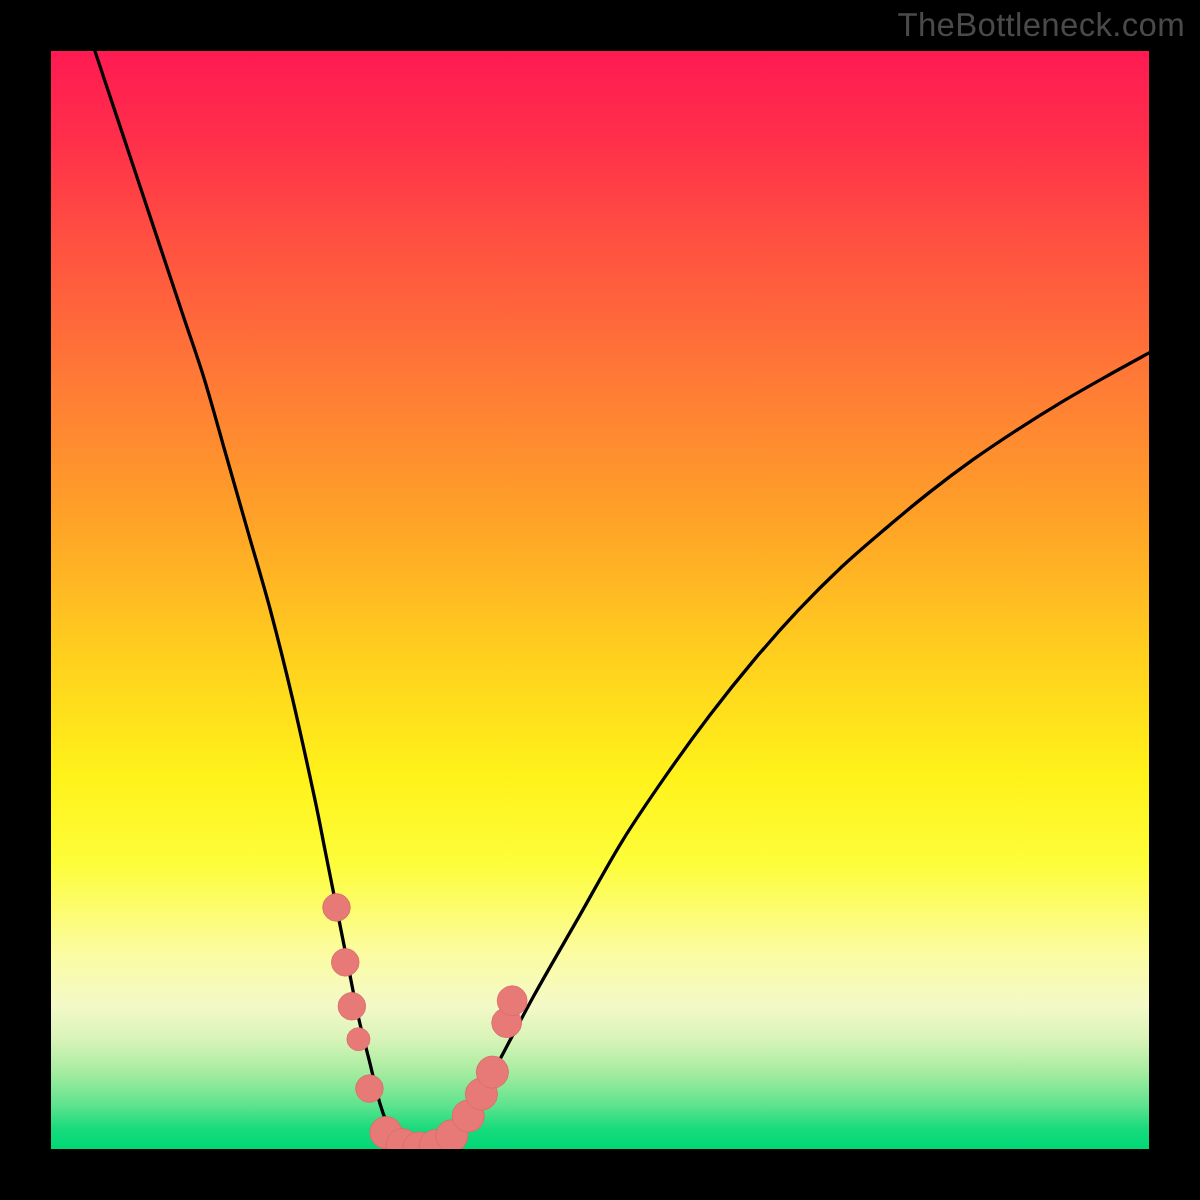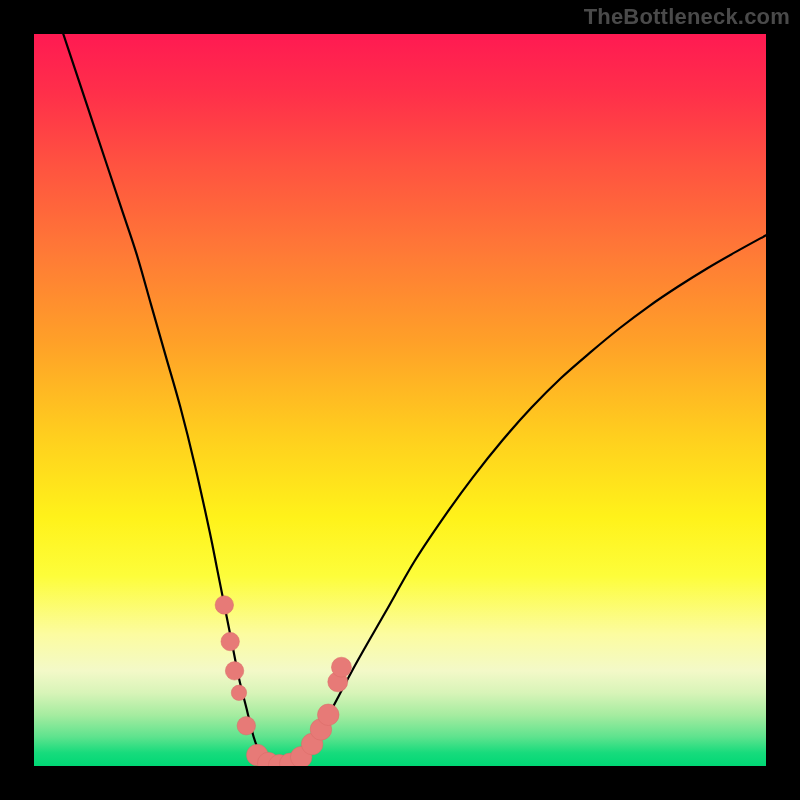--- a/index.html
+++ b/index.html
@@ -16,21 +16,21 @@
     width: 800px;
     height: 800px;
     background: #000;
   }
   .watermark {
     position: absolute;
     top: 4px;
     right: 10px;
     color: #4a4a4a;
     font-size: 22px;
-    font-weight: 700;
+    font-weight: 400;
     z-index: 10;
     user-select: none;
     letter-spacing: 0.2px;
   }
   .plot-area {
     position: absolute;
     left: 34px;
     top: 34px;
     width: 732px;
     height: 732px;

